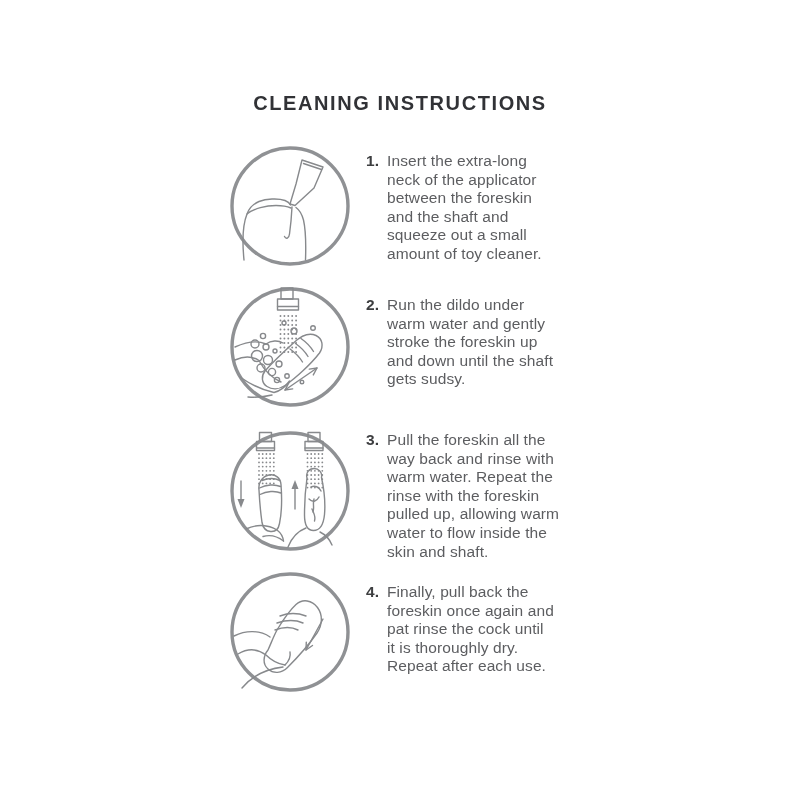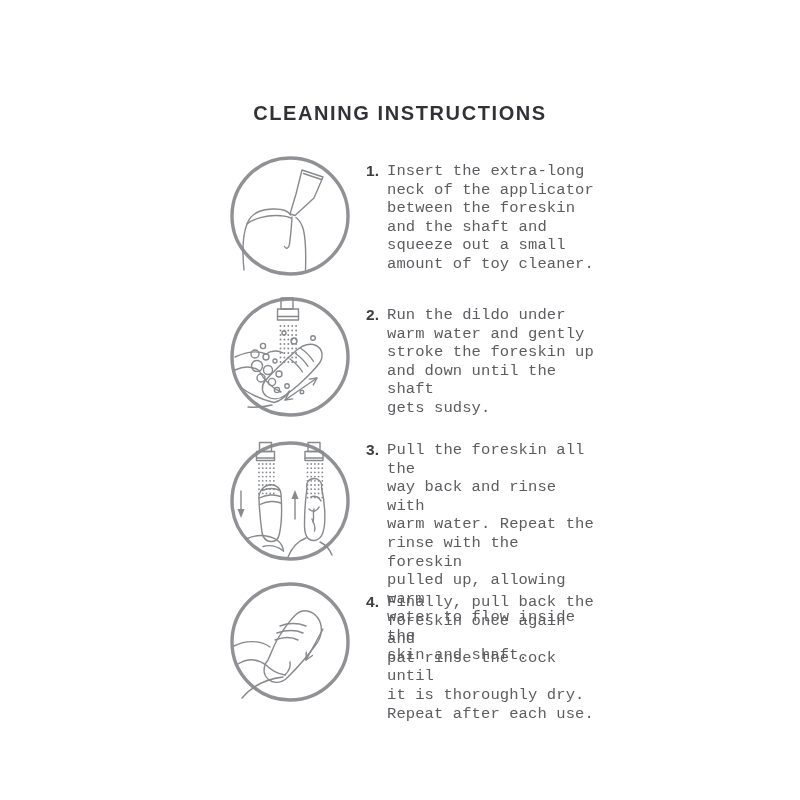--- a/index.html
+++ b/index.html
@@ -3,42 +3,42 @@
 <meta charset="utf-8">
 <style>
   html,body { margin:0; padding:0; }
   body {
     width:800px; height:800px;
     background:var(--page-bg,#fff);
     font-family:"Liberation Sans", sans-serif;
     position:relative;
     overflow:hidden;
   }
-  .canvas { position:absolute; inset:0;margin-top:10px; }
+  .canvas { position:absolute; inset:0; }
   .title {
     position:absolute; top:92px; left:0; width:100%;
     text-align:center; font-weight:700; font-size:20px;
     letter-spacing:1.6px; color:var(--title-text,#313236);
   }
   .step-icon { position:absolute; width:124px; height:124px; }
   .icon-1 { left:228px; top:144px; }
   .icon-2 { left:228px; top:285px; }
   .icon-3 { left:228px; top:429px; }
   .icon-4 { left:228px; top:570px; }
   .step-text {
     position:absolute; display:flex; width:236px;
     color:var(--body-text,#5c5d60);
     font-size:15.5px; line-height:18.6px; letter-spacing:0.1px;
   }
   .txt-1 { left:366px; top:152px; }
   .txt-2 { left:366px; top:296px; }
   .txt-3 { left:366px; top:431px; }
   .txt-4 { left:366px; top:583px; }
   .step-num { font-weight:700; color:var(--number-text,#3d3e40); flex:0 0 21px; }
-  .step-body { white-space:pre-line; flex:1;font-family:Liberation Mono, monospace; }
+  .step-body { white-space:pre-line; flex:1; }
   svg .ring { fill:none; stroke:var(--circle-ring,#8f9194); stroke-width:3.4; }
   svg .art  { fill:none; stroke:var(--art-line,#87898c); stroke-width:1.4;
               stroke-linecap:round; stroke-linejoin:round; }
   svg .dots circle { fill:var(--art-line,#87898c); stroke:none; }
   svg .fillhead { fill:var(--art-line,#87898c); stroke:none; }
 </style>
 </head>
 <body>
 
 <div class="canvas">

